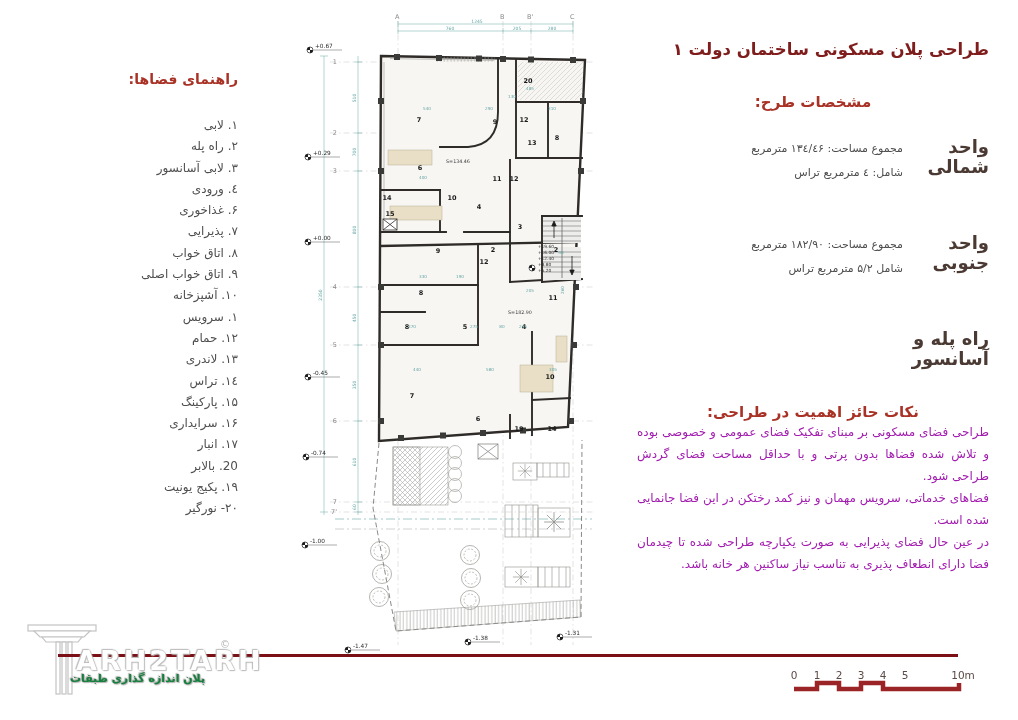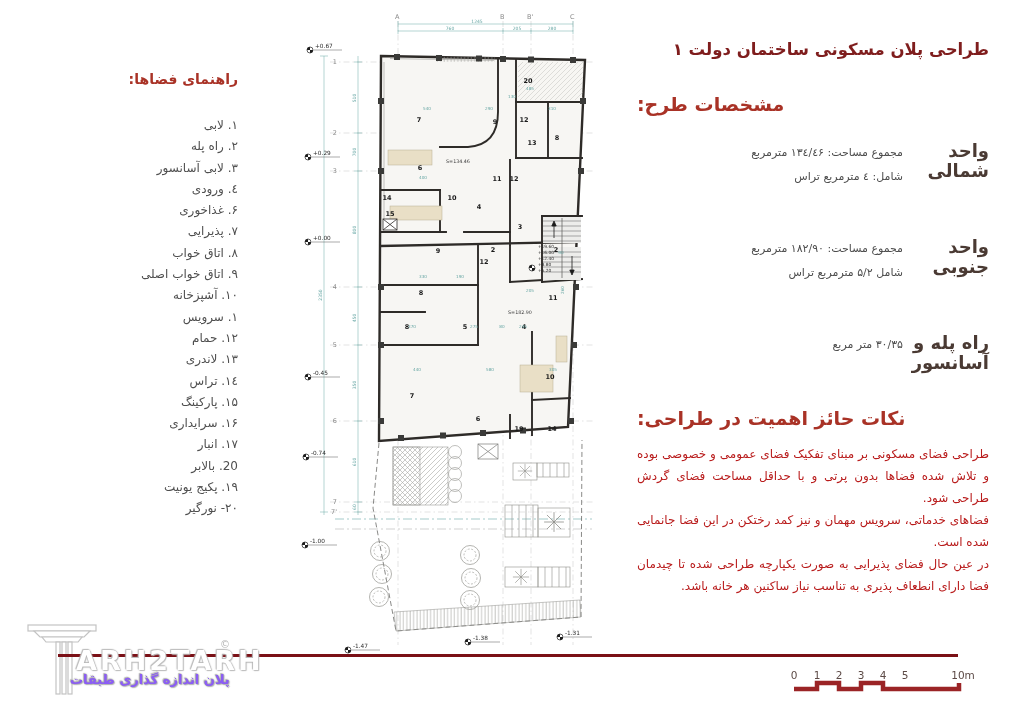--- a/index.html
+++ b/index.html
@@ -7,36 +7,36 @@
   .page{position:absolute;inset:0;background:#fff;}
 
   
   .legend{position:absolute;left:60px;top:55px;width:178px;direction:rtl;text-align:right;}
   .legend h2{margin:16px 0 28px 0;font-size:14px;font-weight:bold;color:#a93226;}
   .legend .item{font-size:12px;color:#4f4f4f;line-height:21.3px;white-space:nowrap;}
 
   
   .rightcol{position:absolute;left:637px;top:40px;width:352px;direction:rtl;}
   .rightcol .title{margin:0;font-size:16.5px;font-weight:bold;color:#7f1d1d;text-align:right;}
-  .rightcol .sec{margin:34px 0 0 0;font-size:19px;font-weight:bold;color:#a93226;text-align:left;}
+  .rightcol .sec{margin:34px 0 0 0;font-size:15px;font-weight:bold;color:#a93226;text-align:center;}
   .spec-row{display:flex;flex-direction:row;margin-top:26px;align-items:flex-start;}
   .spec-row .lbl{width:86px;flex:0 0 86px;font-size:18px;font-weight:bold;color:#4a3a33;line-height:20px;}
   .spec-row .val{flex:1;font-size:11px;color:#4d4d4d;line-height:24px;}
   .spec-row.gap{margin-top:48px;}
   .notes-head{margin-top:56px;}
-  .notes{margin-top:14px;font-size:12px;color:#b91c1c;line-height:22px;text-align:justify;}
+  .notes{font-size:12px;color:#a21caf;line-height:22px;text-align:justify;}
   .notes p{margin:0;}
 
   
   .logo{position:absolute;left:0;top:595px;width:640px;height:110px;}
   .redline{position:absolute;left:58px;top:59px;width:900px;height:3px;background:#7a1016;}
   .logo-word{position:absolute;left:76px;top:50px;font-size:27px;font-weight:bold;letter-spacing:3px;color:#fff;
              text-shadow:0 0 1px #aaa,0 0 2px #b5b5b5,1px 1px 1px #c2c2c2,-1px -1px 1px #c2c2c2;text-align:center;}
   .logo-copy{position:absolute;left:220px;top:44px;font-size:10px;color:#b5b5b5;}
-  .logo-banner{position:absolute;left:70px;top:77px;font-size:13px;font-weight:bold;direction:rtl;color:#8b5cf6;
+  .logo-banner{position:absolute;left:70px;top:77px;font-size:11px;font-weight:bold;direction:rtl;color:#15803d;
                text-shadow:0 0 1px #999,0 0 2px #a8a8a8,1px 1px 1px #bbb,-1px -1px 1px #bbb;}
 
   
   .scalebar{position:absolute;left:780px;top:655px;}
 </style>
 </head>
 <body>
 
 <div class="page">
 
@@ -416,23 +416,20 @@
     <div class="spec-row gap">
       <div class="lbl">واحد جنوبی</div>
       <div class="val">
         <div>مجموع مساحت: ۱۸۲/۹۰ مترمربع</div>
         <div>شامل ۵/۲ مترمربع تراس</div>
       </div>
     </div>
 
     <div class="spec-row gap">
       <div class="lbl">راه پله و آسانسور</div>
-      <div class="val">
-        <div>۳۰/۳۵ متر مربع</div>
-      </div>
     </div>
 
     <h2 class="sec notes-head">نکات حائز اهمیت در طراحی:</h2>
     <div class="notes">
       <p>طراحی فضای مسکونی بر مبنای تفکیک فضای عمومی و خصوصی بوده و تلاش شده فضاها بدون پرتی و با  حداقل مساحت فضای گردش طراحی شود.</p>
       <p>فضاهای خدماتی، سرویس مهمان و نیز کمد رختکن در این فضا جانمایی شده است.</p>
       <p>در عین حال فضای پذیرایی به صورت یکپارچه طراحی شده تا چیدمان فضا دارای انطعاف پذیری به تناسب نیاز ساکنین هر خانه باشد.</p>
     </div>
   </div>
 

